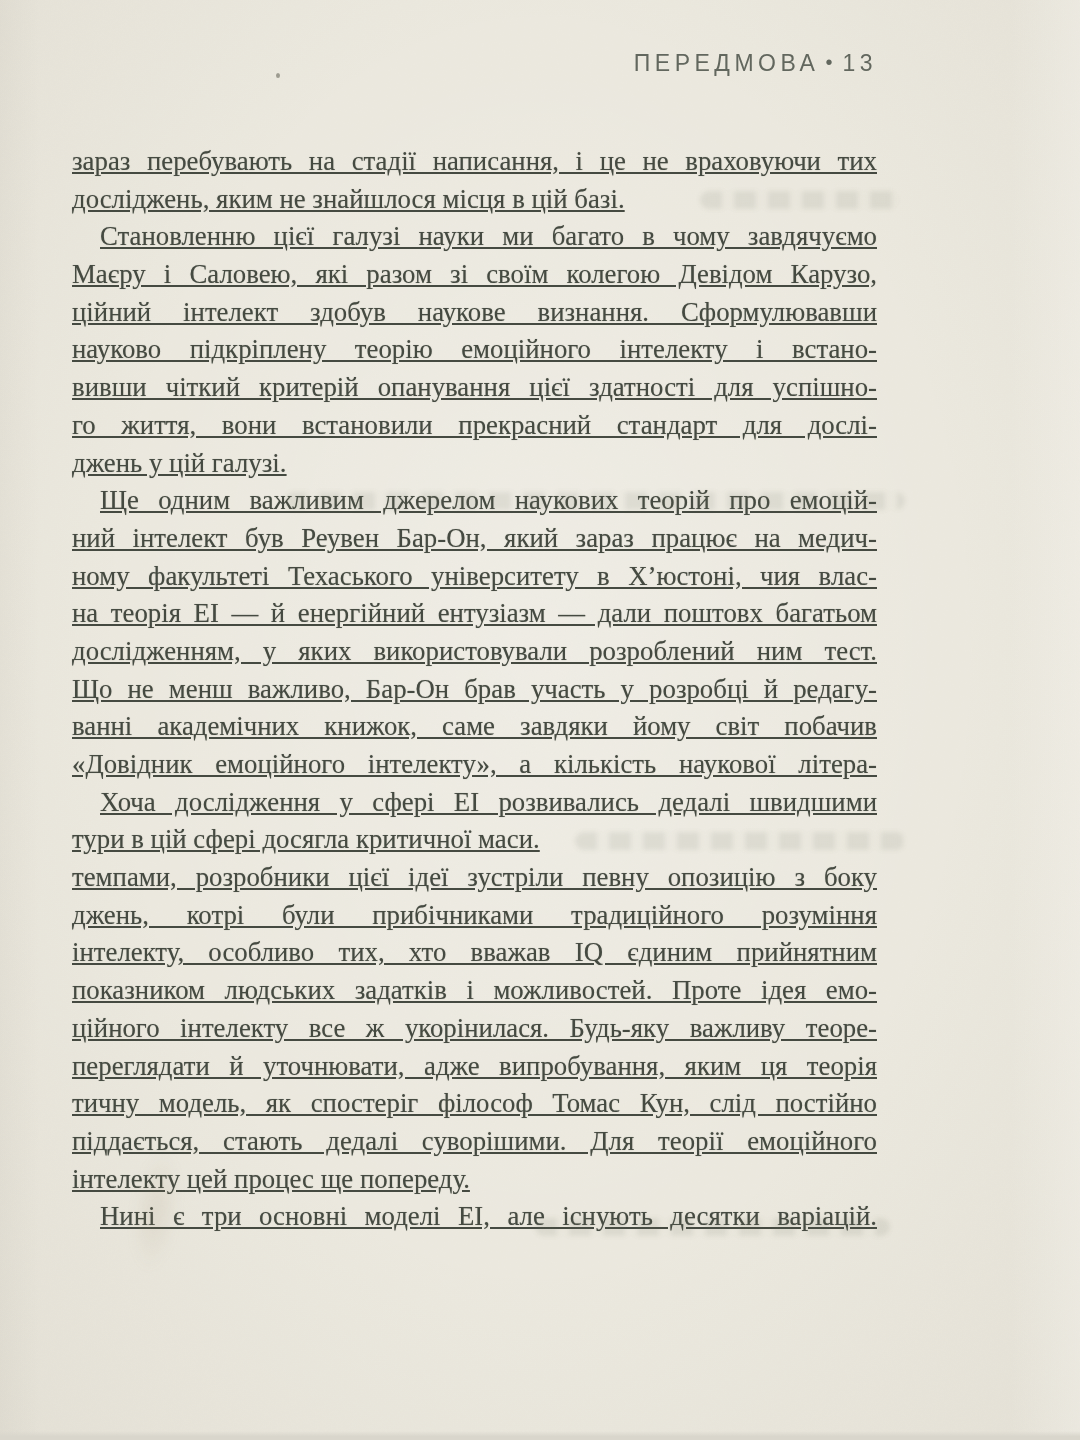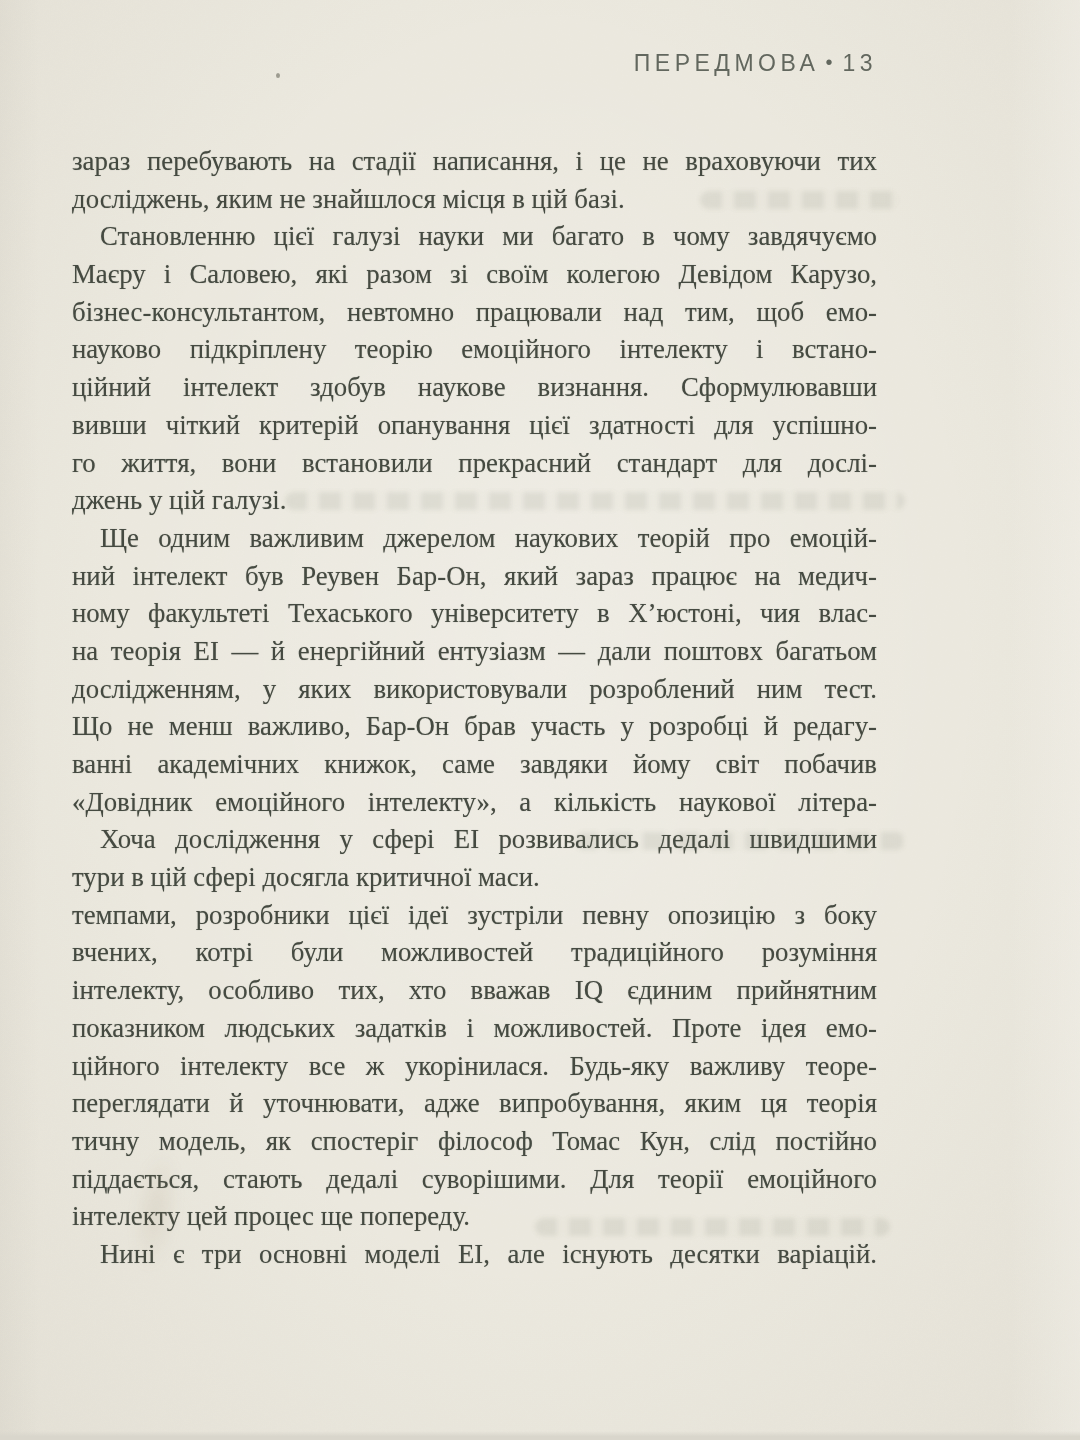--- a/index.html
+++ b/index.html
@@ -33,20 +33,21 @@
     margin:0 10px 0 6px;
     font-size:20px;
     position:relative; top:-2px;
   }
   .text-block{
     position:absolute;
     left:72px; top:143px; width:805px;
     color:var(--ink,#454a41);
     font-size:26.8px;
     text-shadow:0 0 1px rgba(69,74,65,0.40);
+    text-decoration:underline;
   }
   .line{
     line-height:37.7px;
     height:37.7px;
     text-align:justify;
     text-align-last:justify;
   }
   .line.endline{ text-align-last:left; }
   .line.indent{ text-indent:28px; }
   
@@ -102,38 +103,37 @@
 
   <div class="running-header">
     <span>ПЕРЕДМОВА</span><span class="dot">•</span><span>13</span>
   </div>
 
   <div class="text-block">
       <div class="line">зараз перебувають на стадії написання, і це не враховуючи тих</div>
       <div class="line endline">досліджень, яким не знайшлося місця в цій базі.</div>
       <div class="line indent">Становленню цієї галузі науки ми багато в чому завдячуємо</div>
       <div class="line">Маєру і Саловею, які разом зі своїм колегою Девідом Карузо,</div>
-      <div class="line">бізнес-консультантом, невтомно працювали над тим, щоб емо-</div>
+      <div class="line">ційний інтелект здобув наукове визнання. Сформулювавши</div>
       <div class="line">науково підкріплену теорію емоційного інтелекту і встано-</div>
-      <div class="line">ційний інтелект здобув наукове визнання. Сформулювавши</div>
       <div class="line">вивши чіткий критерій опанування цієї здатності для успішно-</div>
       <div class="line">го життя, вони встановили прекрасний стандарт для дослі-</div>
       <div class="line endline">джень у цій галузі.</div>
       <div class="line indent">Ще одним важливим джерелом наукових теорій про емоцій-</div>
       <div class="line">ний інтелект був Реувен Бар-Он, який зараз працює на медич-</div>
       <div class="line">ному факультеті Техаського університету в Х’юстоні, чия влас-</div>
       <div class="line">на теорія EI — й енергійний ентузіазм — дали поштовх багатьом</div>
       <div class="line">дослідженням, у яких використовували розроблений ним тест.</div>
       <div class="line">Що не менш важливо, Бар-Он брав участь у розробці й редагу-</div>
       <div class="line">ванні академічних книжок, саме завдяки йому світ побачив</div>
       <div class="line">«Довідник емоційного інтелекту», а кількість наукової літера-</div>
       <div class="line indent">Хоча дослідження у сфері EI розвивались дедалі швидшими</div>
       <div class="line endline">тури в цій сфері досягла критичної маси.</div>
       <div class="line">темпами, розробники цієї ідеї зустріли певну опозицію з боку</div>
-      <div class="line">вчених, котрі були можливостей традиційного розуміння</div>
+      <div class="line">джень, котрі були прибічниками традиційного розуміння</div>
       <div class="line">інтелекту, особливо тих, хто вважав IQ єдиним прийнятним</div>
       <div class="line">показником людських задатків і можливостей. Проте ідея емо-</div>
       <div class="line">ційного інтелекту все ж укорінилася. Будь-яку важливу теоре-</div>
       <div class="line">переглядати й уточнювати, адже випробування, яким ця теорія</div>
       <div class="line">тичну модель, як спостеріг філософ Томас Кун, слід постійно</div>
       <div class="line">піддається, стають дедалі суворішими. Для теорії емоційного</div>
       <div class="line endline">інтелекту цей процес ще попереду.</div>
       <div class="line indent">Нині є три основні моделі EI, але існують десятки варіацій.</div>
     </div>
 

